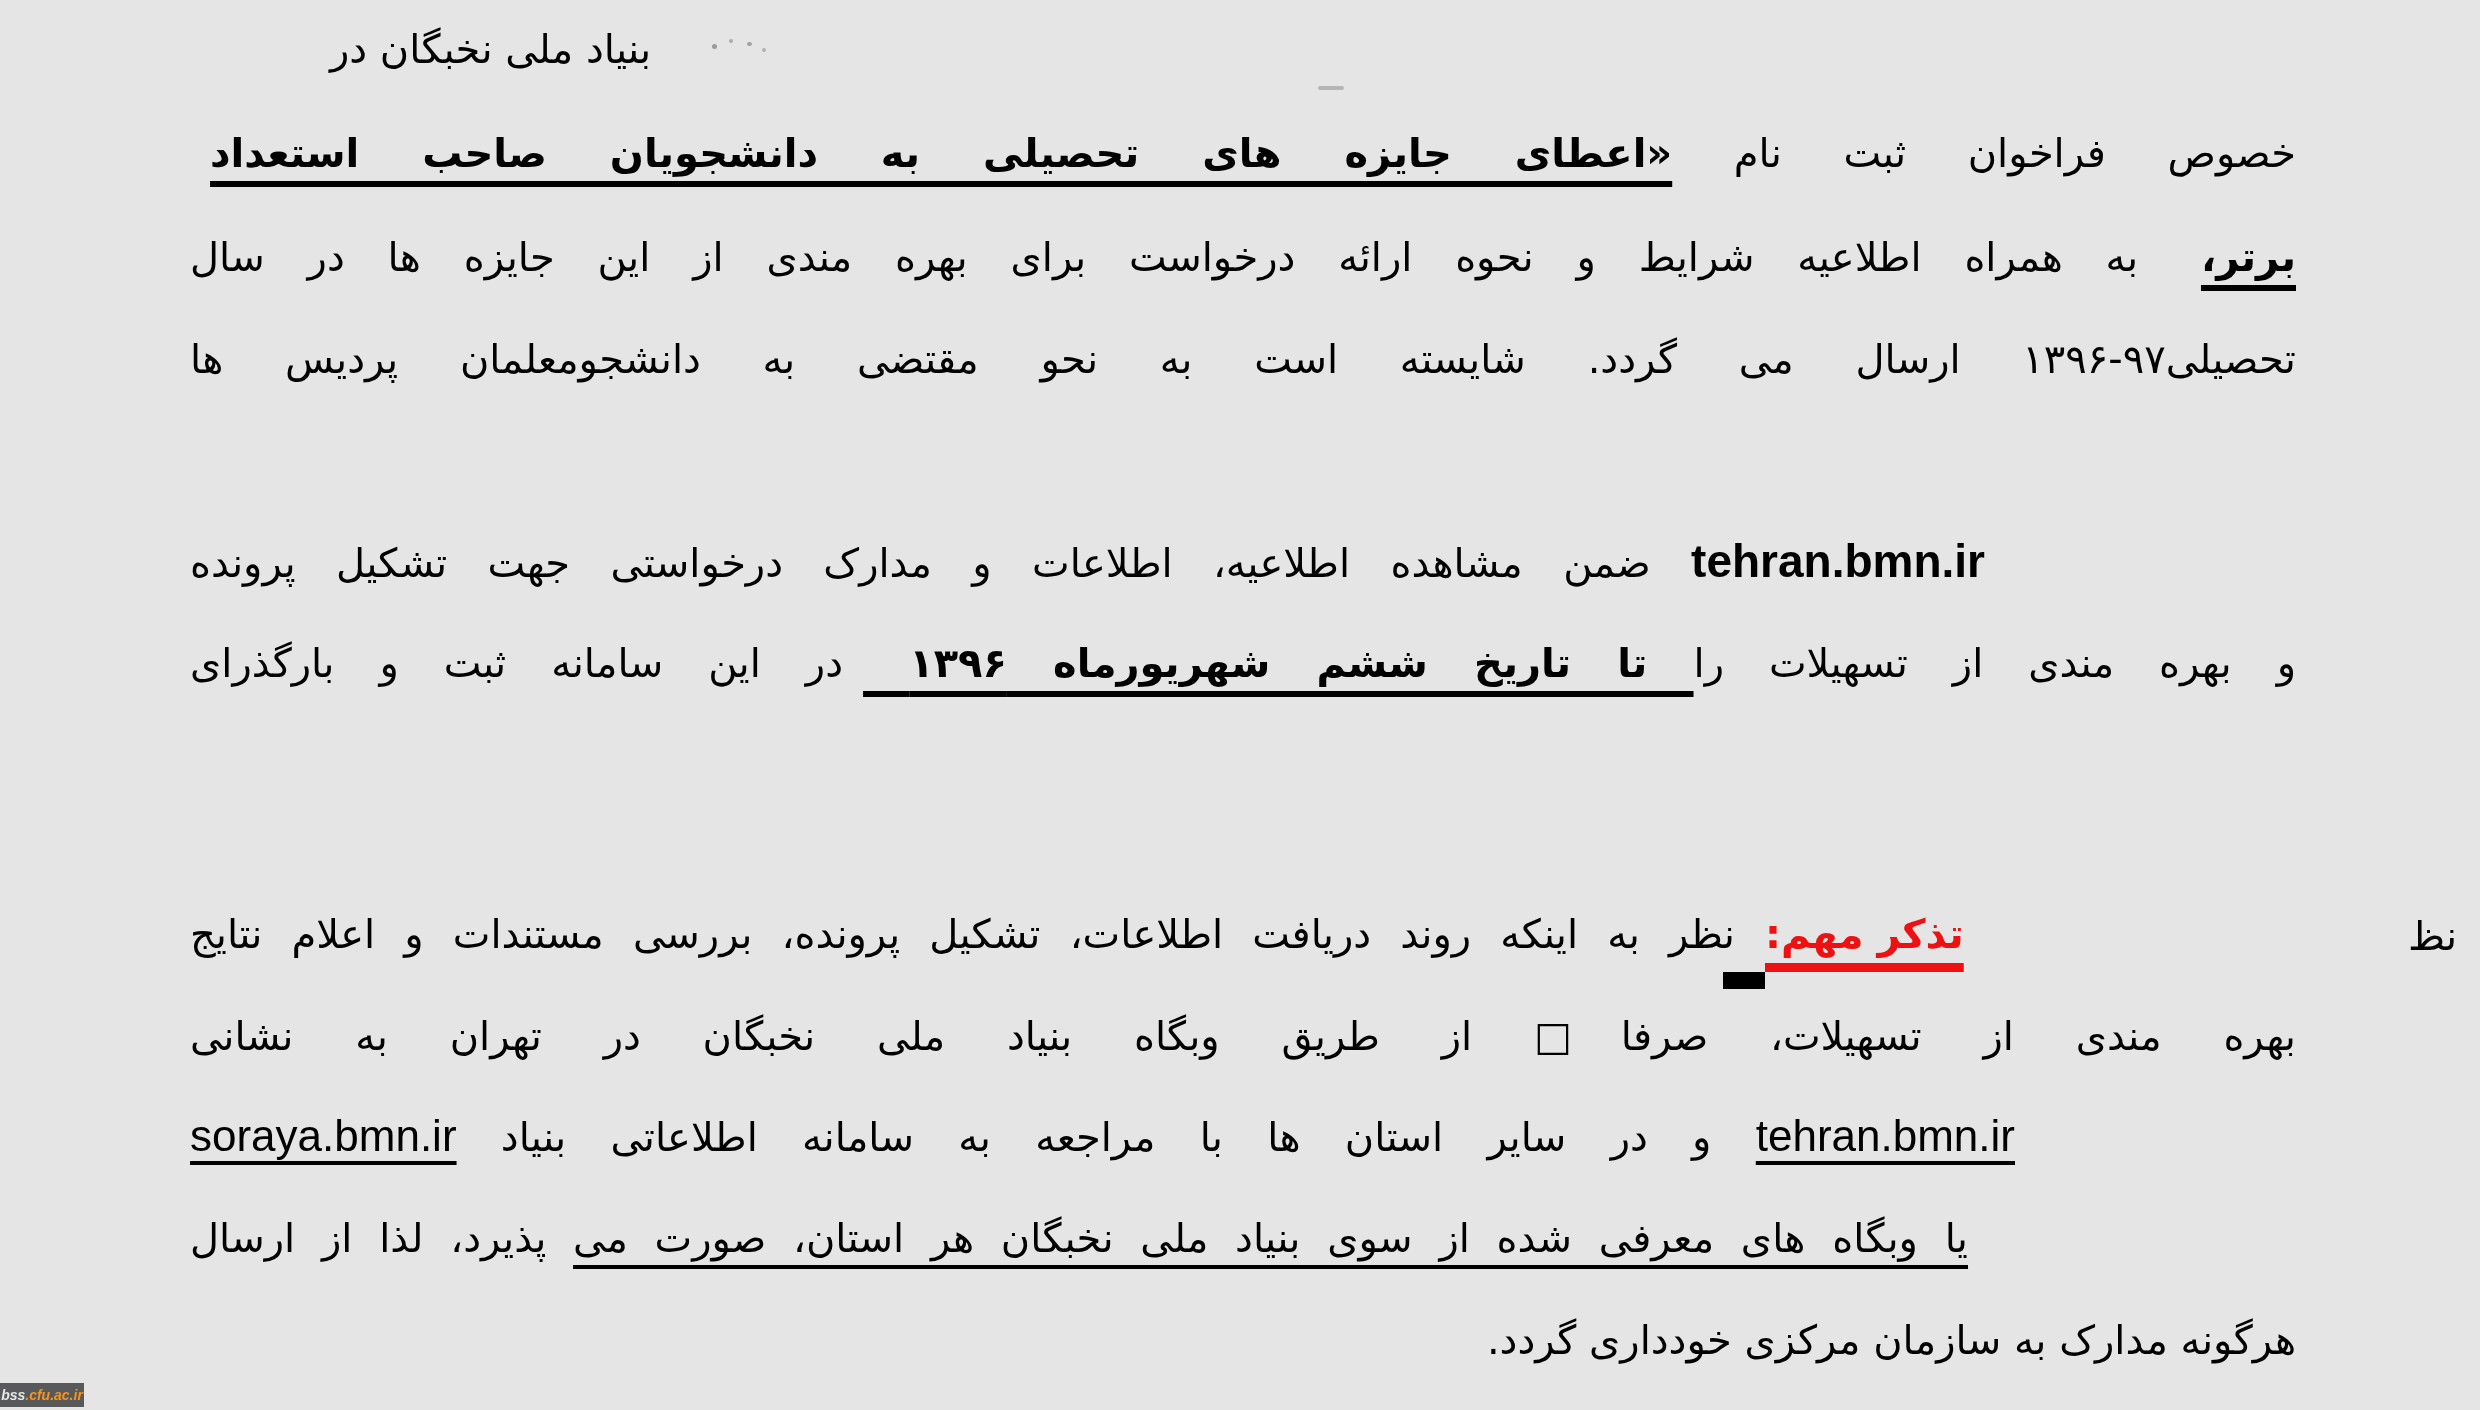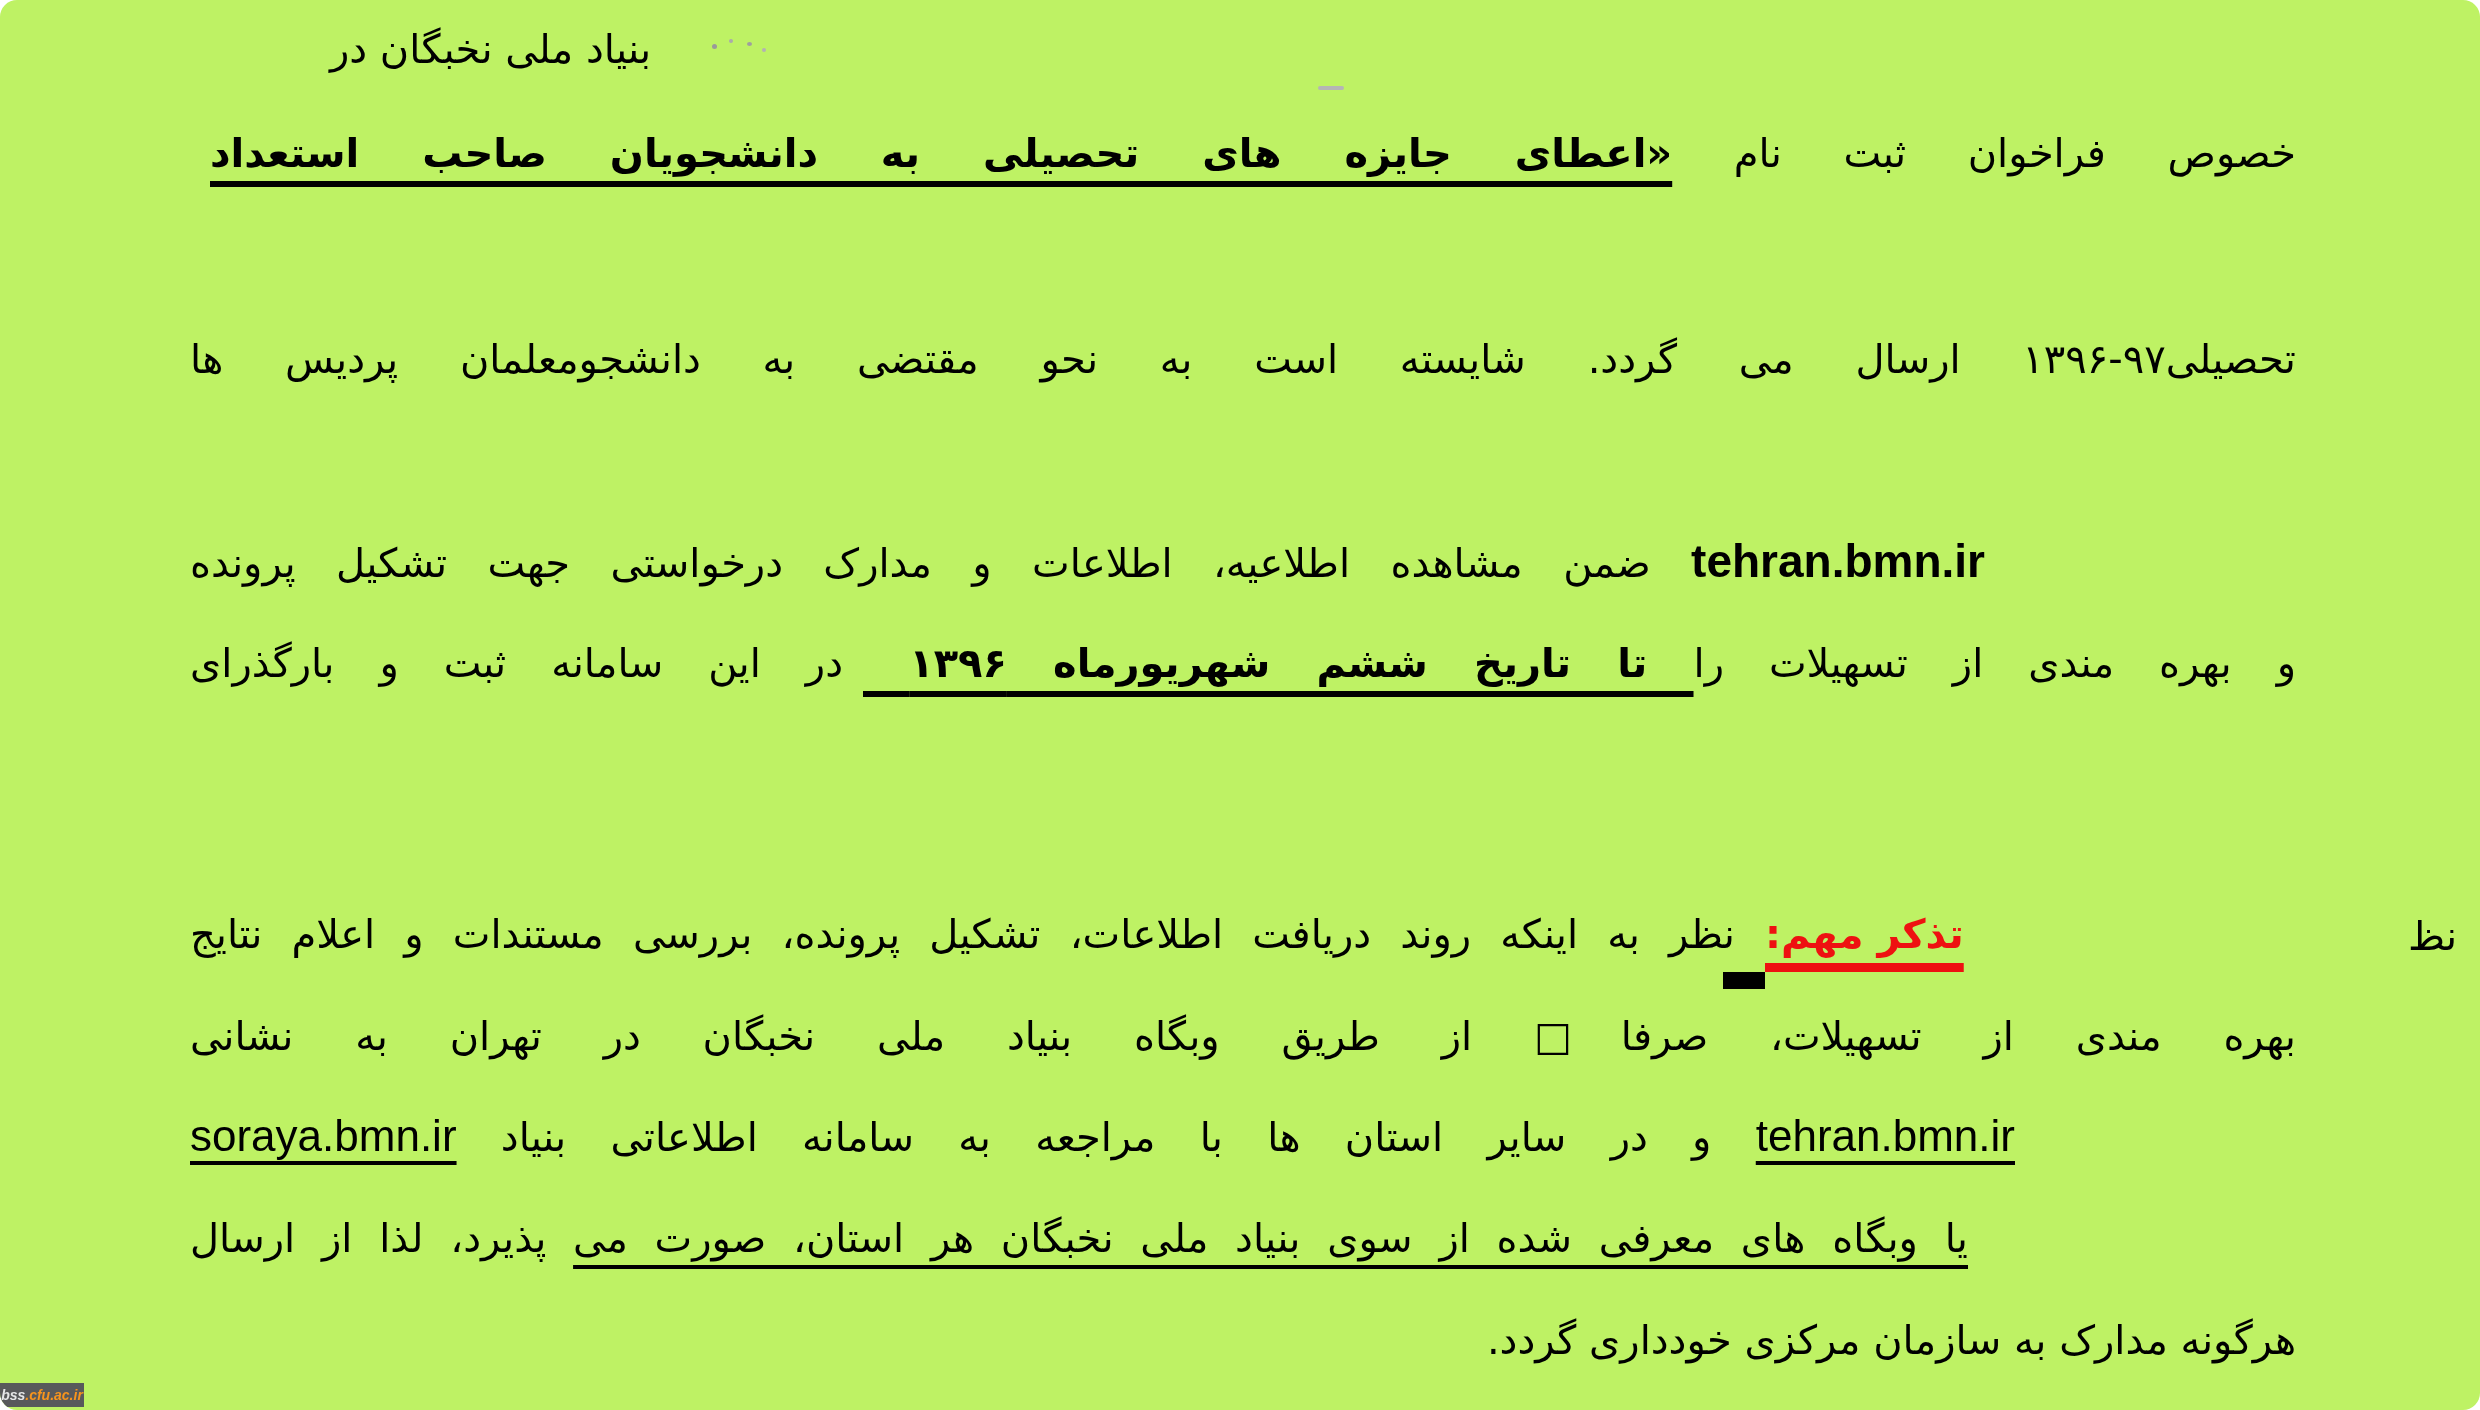--- a/index.html
+++ b/index.html
@@ -1,17 +1,17 @@
 <!DOCTYPE html>
 <html lang="fa"><head>
 <meta charset="utf-8">
 <style>
   html,body{margin:0;padding:0;background:#ffffff;}
-  #page{position:relative;width:2480px;height:1410px;background:#bef264;overflow:hidden;
-        font-family:"DejaVu Sans",sans-serif;color:#000;border-radius:17px;}
+  #page{position:relative;width:2480px;height:1410px;background:#e5e5e5;overflow:hidden;
+        font-family:"DejaVu Sans",sans-serif;color:#000;}
   .ln{position:absolute;direction:rtl;left:190px;width:2106px;
       font-size:40px;line-height:62px;white-space:normal;
       text-align:justify;text-align-last:justify;}
   .ln.end{text-align:right;text-align-last:right;}
   .free{width:auto;text-align:right;text-align-last:auto;white-space:nowrap;}
   .ub{font-weight:bold;text-decoration:underline;text-decoration-thickness:6px;text-underline-offset:14px;margin-left:20px;}
   .ut{text-decoration:underline;text-decoration-thickness:4px;text-underline-offset:13px;}
   .url{font-family:"Liberation Sans","DejaVu Sans",sans-serif;direction:ltr;unicode-bidi:embed;}
   .url-bold{font-weight:bold;font-size:46px;}
   .url-reg{font-size:44px;text-decoration:underline;text-decoration-thickness:4px;text-underline-offset:10px;}
@@ -32,20 +32,23 @@
 <div id="page">
 
   <div class="ln free" style="left:330px;top:18px;">
     <span>بنیاد ملی نخبگان در</span>
   </div>
 
   <div class="ln" style="top:122px;">
     <span>خصوص فراخوان ثبت نام </span><span class="ub">«اعطای جایزه های تحصیلی به دانشجویان صاحب استعداد</span>
   </div>
 
+  <div class="ln" style="top:226px;">
+    <span class="ub">برتر،</span><span> به همراه اطلاعیه شرایط و نحوه ارائه درخواست برای بهره مندی از این جایزه ها در سال</span>
+  </div>
 
   <div class="ln" style="top:328px;">
     <span>تحصیلی۹۷-۱۳۹۶ ارسال می گردد. شایسته است به نحو مقتضی به دانشجومعلمان پردیس ها</span>
   </div>
 
 
   <div class="ln" style="top:530px;width:1795px;">
     <span class="url url-bold">tehran.bmn.ir</span><span> ضمن مشاهده اطلاعیه، اطلاعات و مدارک درخواستی جهت تشکیل پرونده</span>
   </div>
 

